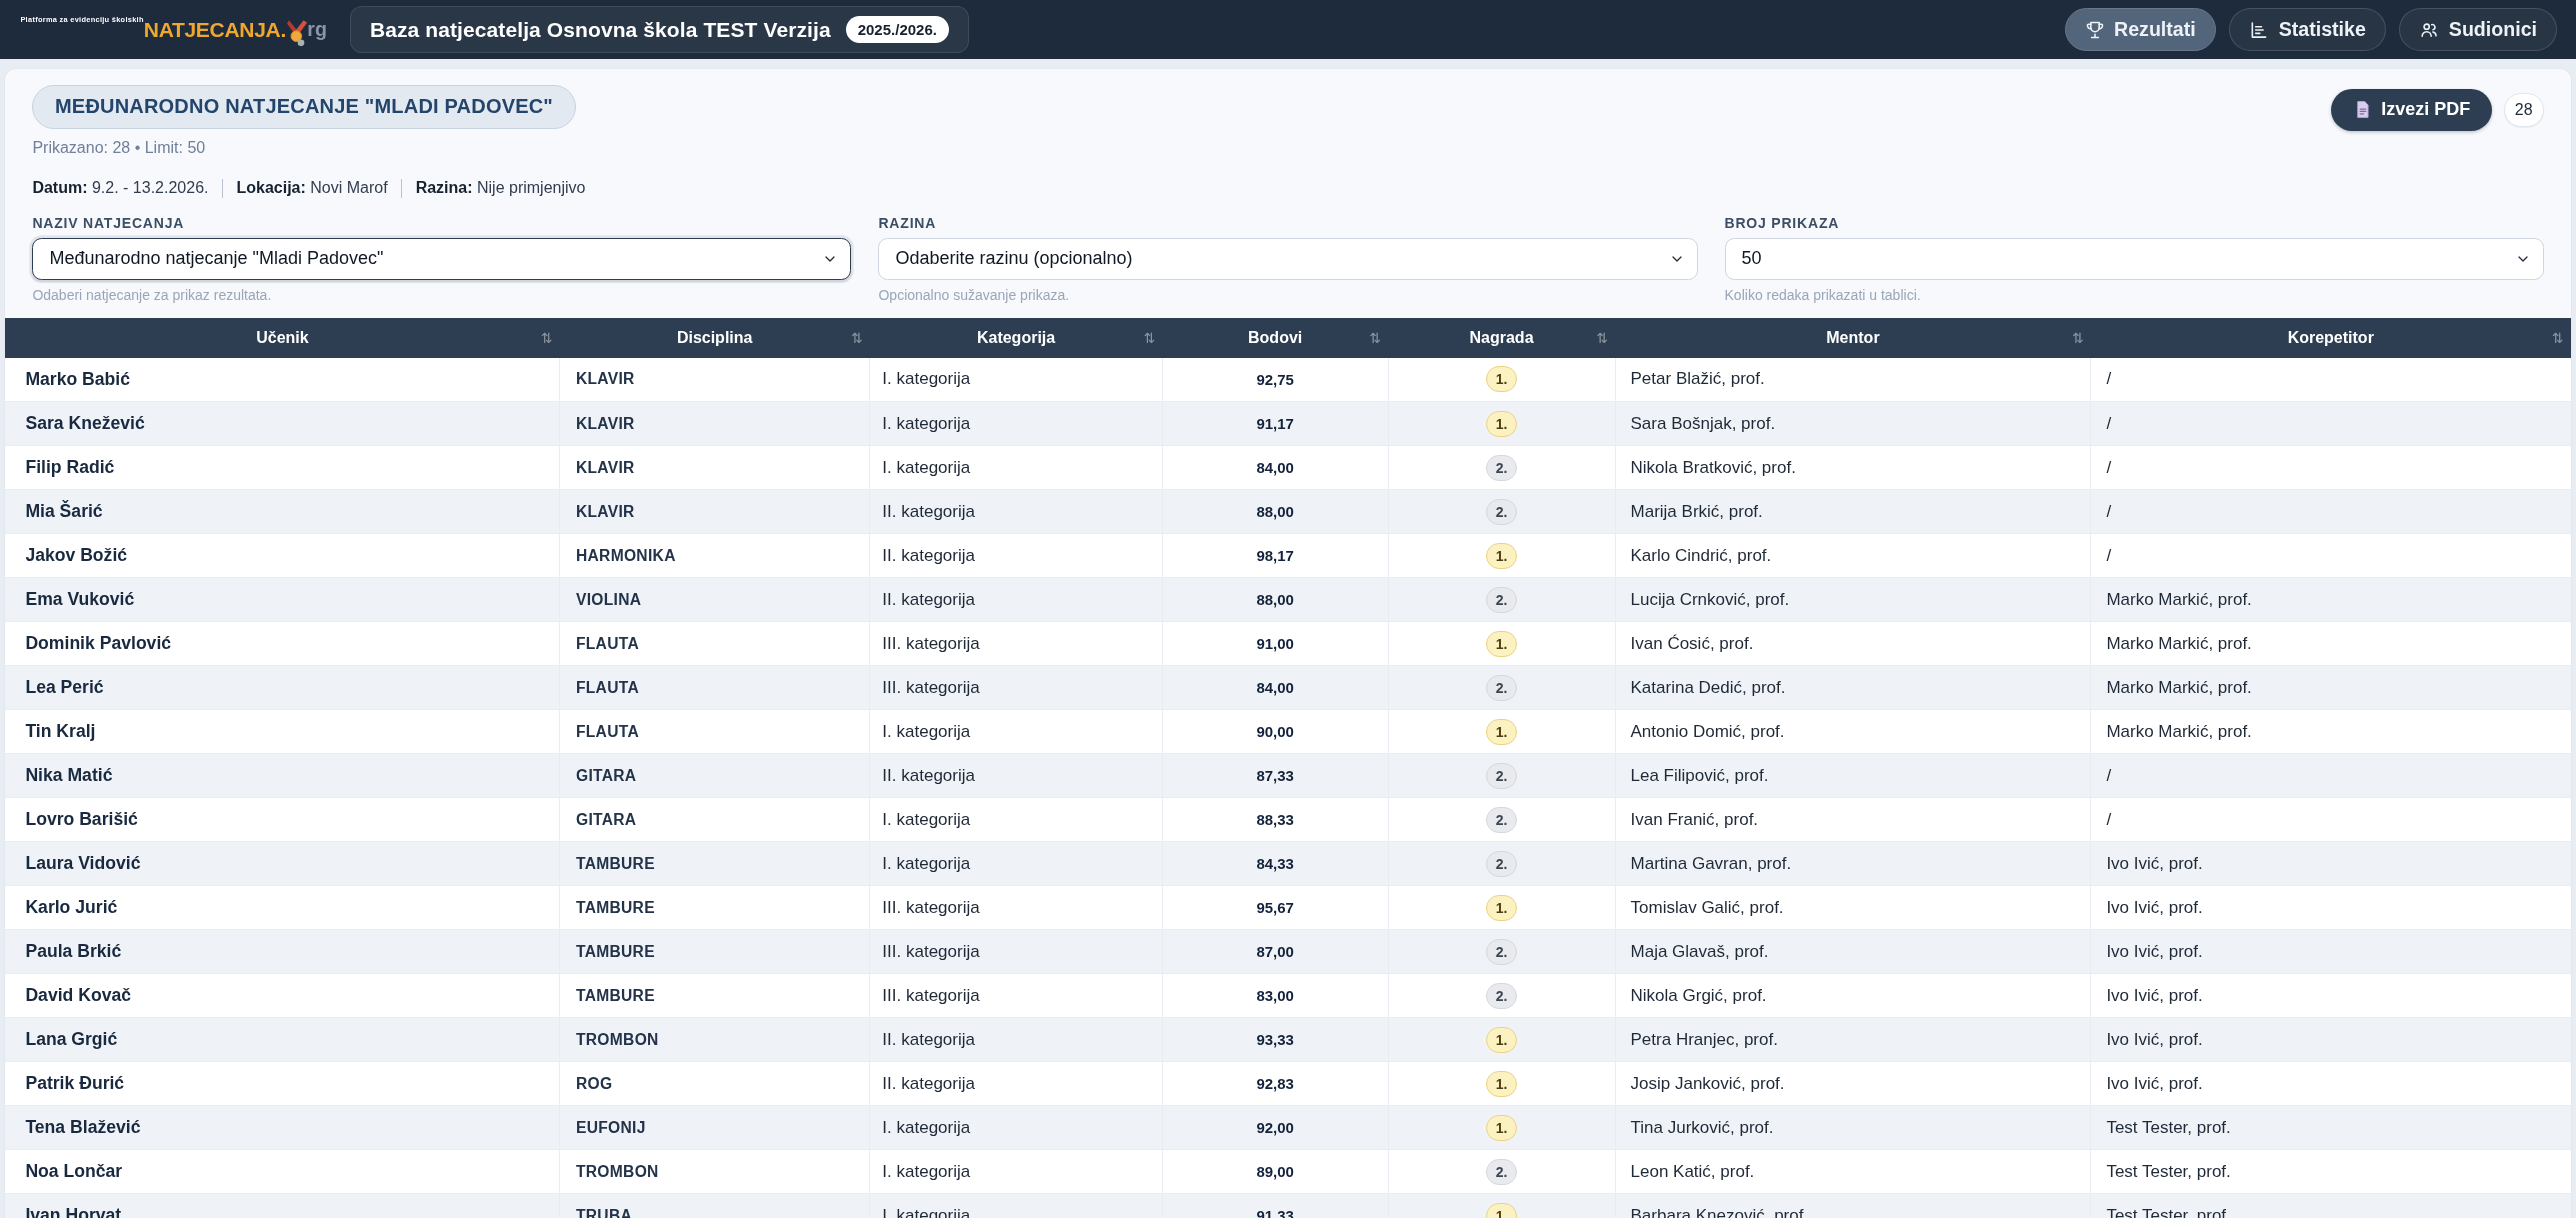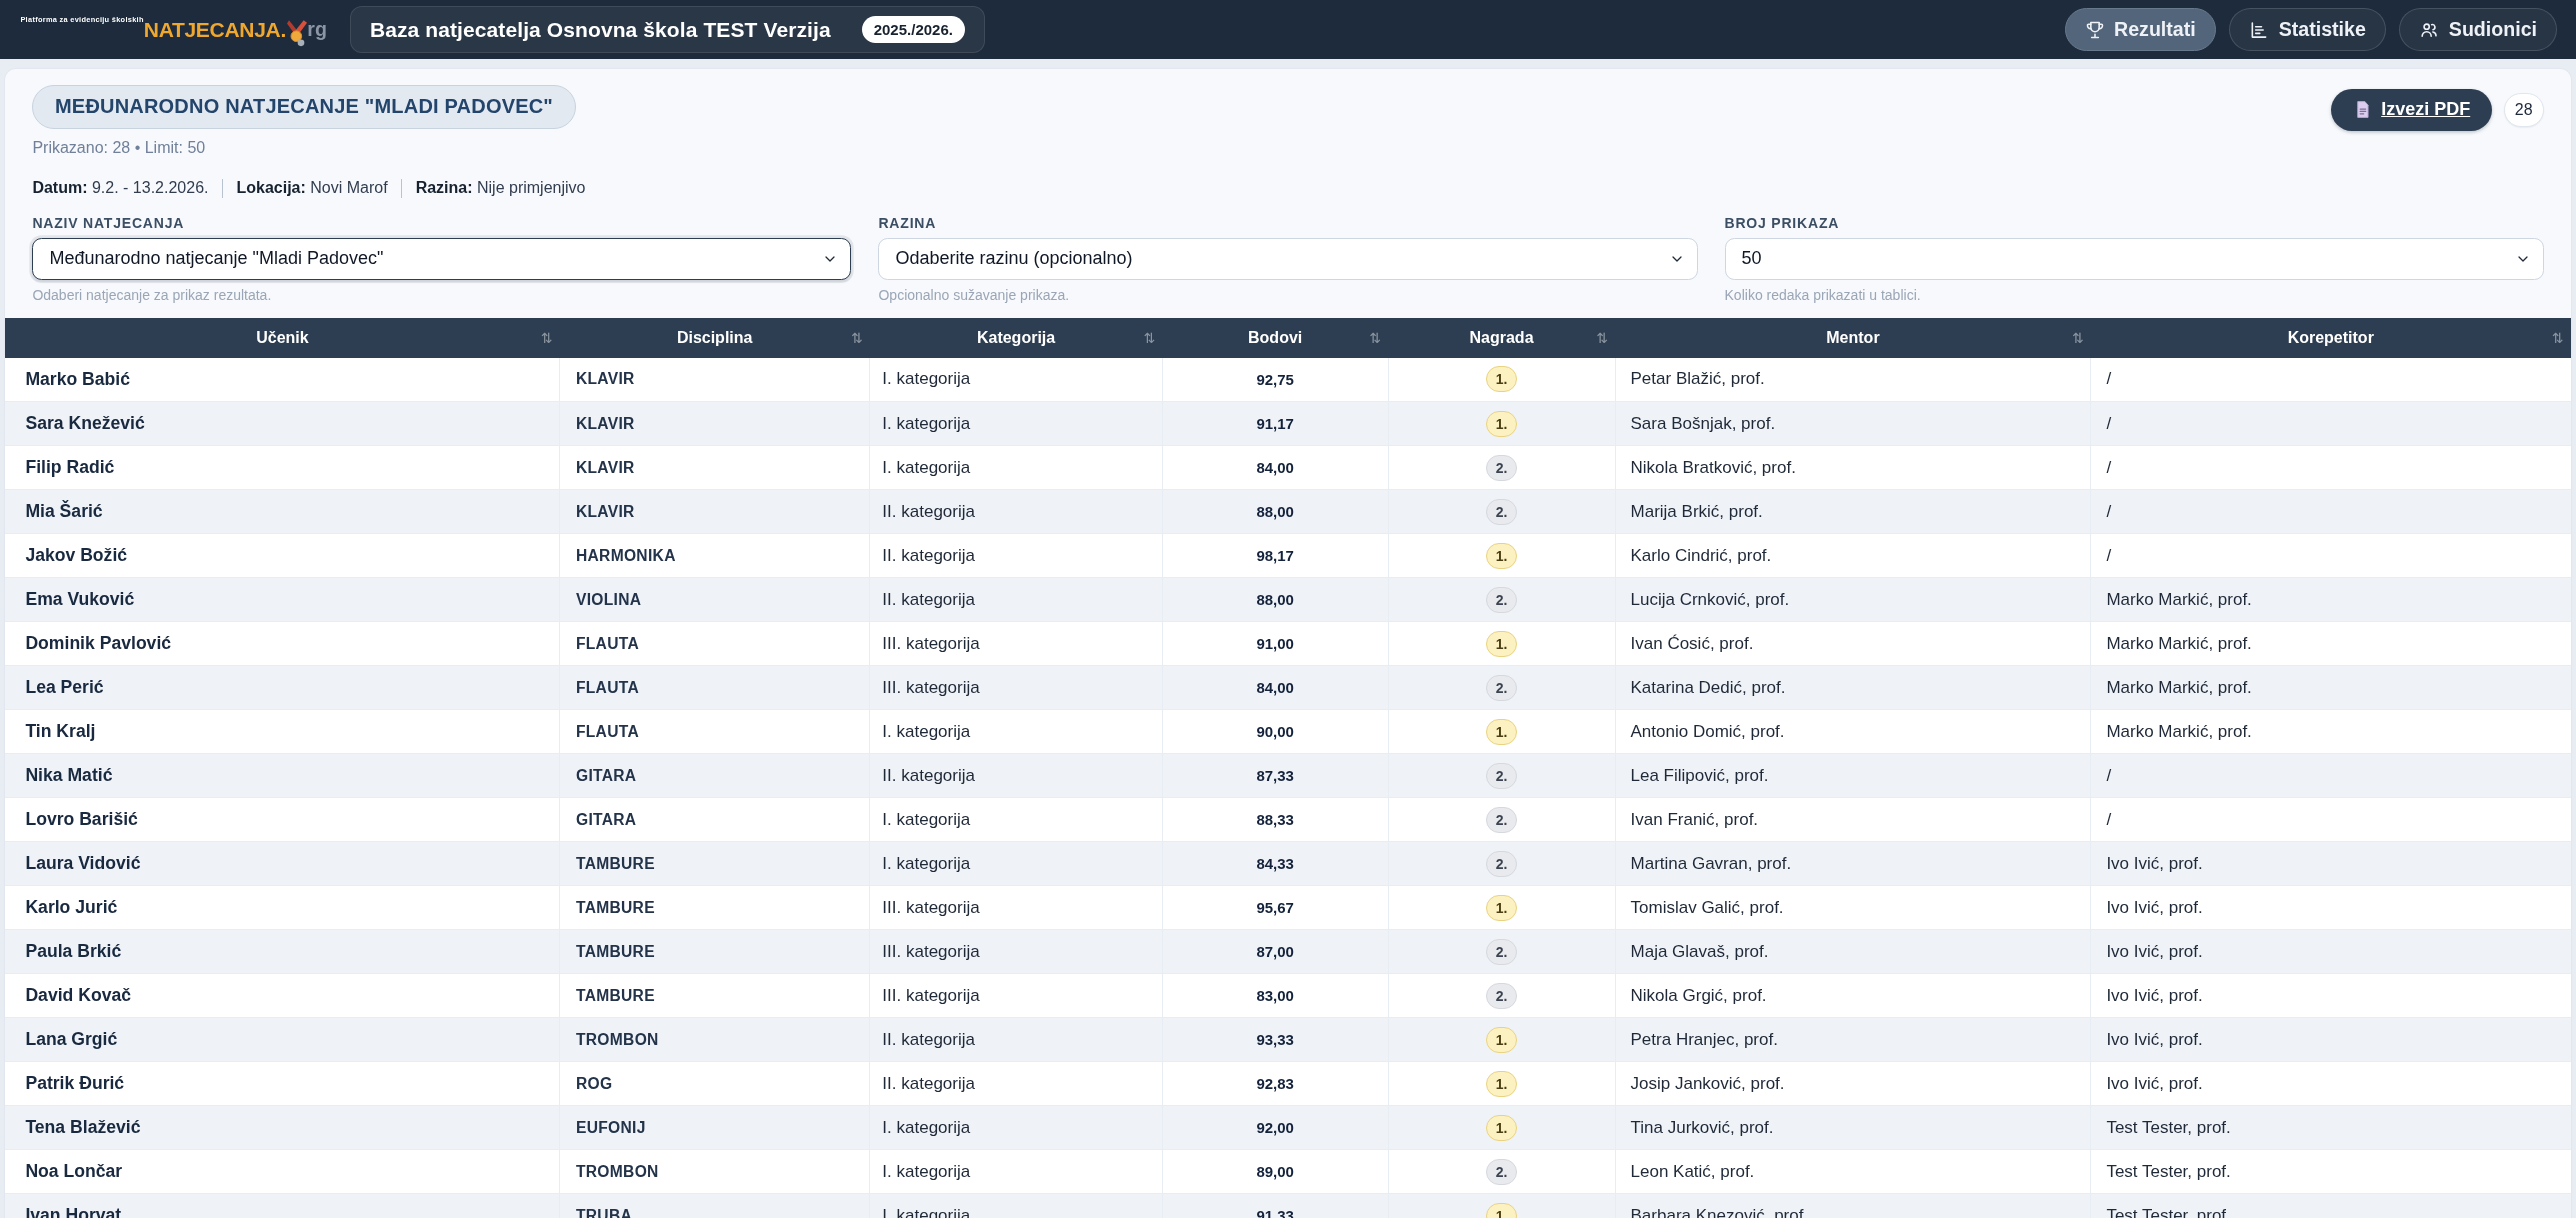--- a/index.html
+++ b/index.html
@@ -7,21 +7,21 @@
   body { background:#e8edf4; font-family:"Liberation Sans","DejaVu Sans",sans-serif; }
 
   
   .hdr { height:59px; background:#1d2b3c; display:flex; align-items:center; padding:0 19px; gap:23px; }
   .logo { display:flex; flex-direction:row; justify-content:center; line-height:1; min-width:162px; }
   .logo-tag { color:#ffffff; font-size:7.4px; font-weight:bold; letter-spacing:0.3px; margin-bottom:2px; padding-left:1.4px; }
   .brand-line { display:flex; align-items:center; }
   .brand-main { color:#f0a72e; font-size:21px; font-weight:bold; letter-spacing:-0.3px; }
   .brand-suffix { color:#8b95a3; font-size:19.6px; font-weight:bold; }
   .medal-ico { width:20px; height:27px; margin:0 0.7px; position:relative; top:4px; }
-  .title-wrap { display:flex; align-items:center; gap:31px; background:rgba(255,255,255,.06);
+  .title-wrap { display:flex; align-items:center; gap:15px; background:rgba(255,255,255,.06);
       border:0.7px solid rgba(255,255,255,.10); border-radius:12px; padding:8.8px 19px; }
   .app-title { color:#ffffff; font-size:21px; font-weight:bold; letter-spacing:0.1px; }
   .year-badge { background:#ffffff; color:#18222f; font-size:15px; font-weight:bold; border-radius:676px; padding:5.4px 12px; }
   .hdr-spacer { flex:1; }
   .nav { display:flex; gap:13.5px; }
   .nav-btn { display:flex; align-items:center; gap:9.5px; border-radius:676px; padding:8.8px 19px;
       color:#eef2f7; font-size:19.6px; font-weight:bold; background:rgba(255,255,255,.05);
       border:0.7px solid rgba(255,255,255,.14); cursor:pointer; }
   .nav-btn.active { background:#536activo } 
   .nav-btn.active { background:#53657a; border-color:#68798c; }
@@ -33,21 +33,21 @@
   .card-head { display:flex; justify-content:space-between; align-items:flex-start; padding:16px 27px 0; }
   .title-pill { display:inline-block; background:#e3e9f1; border:0.7px solid #c8d3e0; border-radius:676px;
       padding:9.5px 21.6px; color:#24456b; font-size:20px; font-weight:bold; letter-spacing:0.2px; }
   .shown-line { margin-top:10px; color:#71809a; font-size:16px; }
   .meta-line { margin-top:22px; display:flex; align-items:center; font-size:16px; color:#313d4f; }
   .meta-item b { color:#16222f; }
   .meta-div { border-left:1.4px solid #b9c2cf; height:19px; margin:0 13.5px; }
   .head-right { display:flex; align-items:center; gap:12px; padding-top:4px; }
   .pdf-btn { display:flex; align-items:center; gap:9.5px; background:#2d3e52; color:#ffffff; border:none;
       border-radius:676px; padding:10.8px 21.6px; font-size:18px; font-weight:bold; cursor:pointer;
-      font-family:inherit; box-shadow:0 1.4px 3.4px rgba(20,35,60,.25);text-decoration:underline; }
+      font-family:inherit; box-shadow:0 1.4px 3.4px rgba(20,35,60,.25); }
   .pdf-btn svg { width:19px; height:19px; }
   .count-pill { background:#ffffff; border:0.7px solid #e1e7ef; color:#1e293b; border-radius:676px;
       padding:6.8px 10px; font-size:16px; box-shadow:0 0.7px 1.4px rgba(20,35,60,.08); }
 
   
   .filters { display:grid; grid-template-columns:1fr 1fr 1fr; gap:27px; padding:17.6px 27px 0; }
   .f-label { font-size:14px; font-weight:bold; letter-spacing:0.8px; color:#3c4e63; margin-bottom:6.8px; }
   .f-select { position:relative; display:flex; align-items:center; background:#ffffff; height:42px;
       border-radius:9.5px; border:1px solid #cdd6e1; padding:0 38px 0 16px; font-size:18px; color:#101826;
       cursor:pointer; white-space:nowrap; overflow:hidden; }

